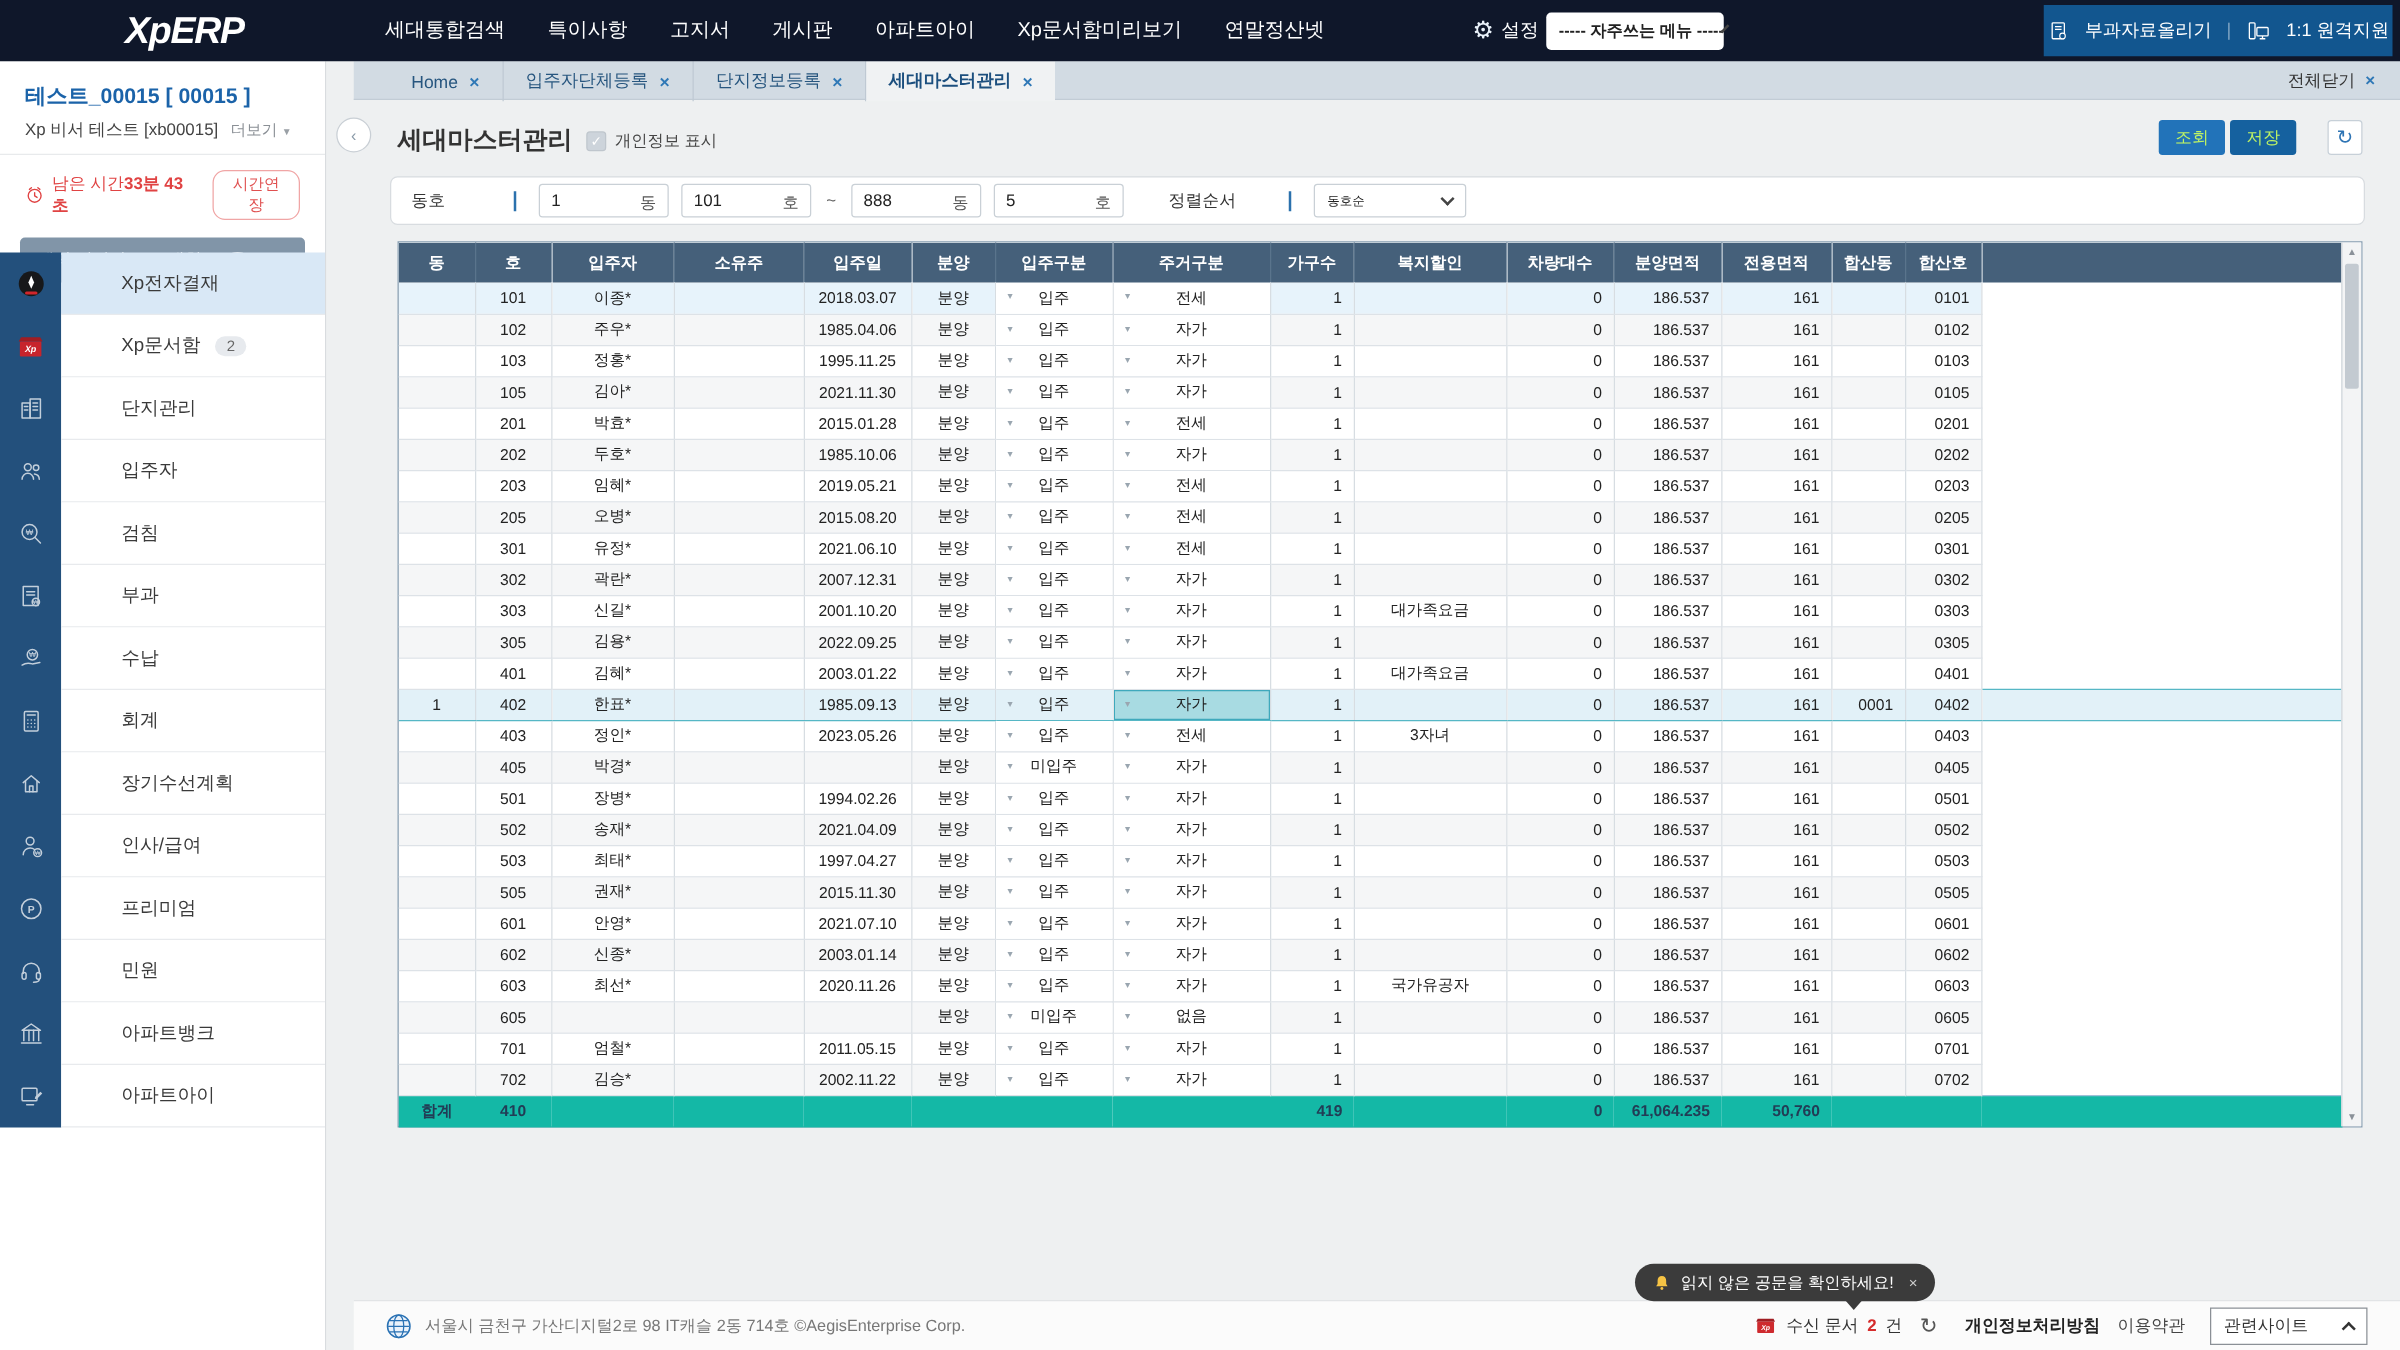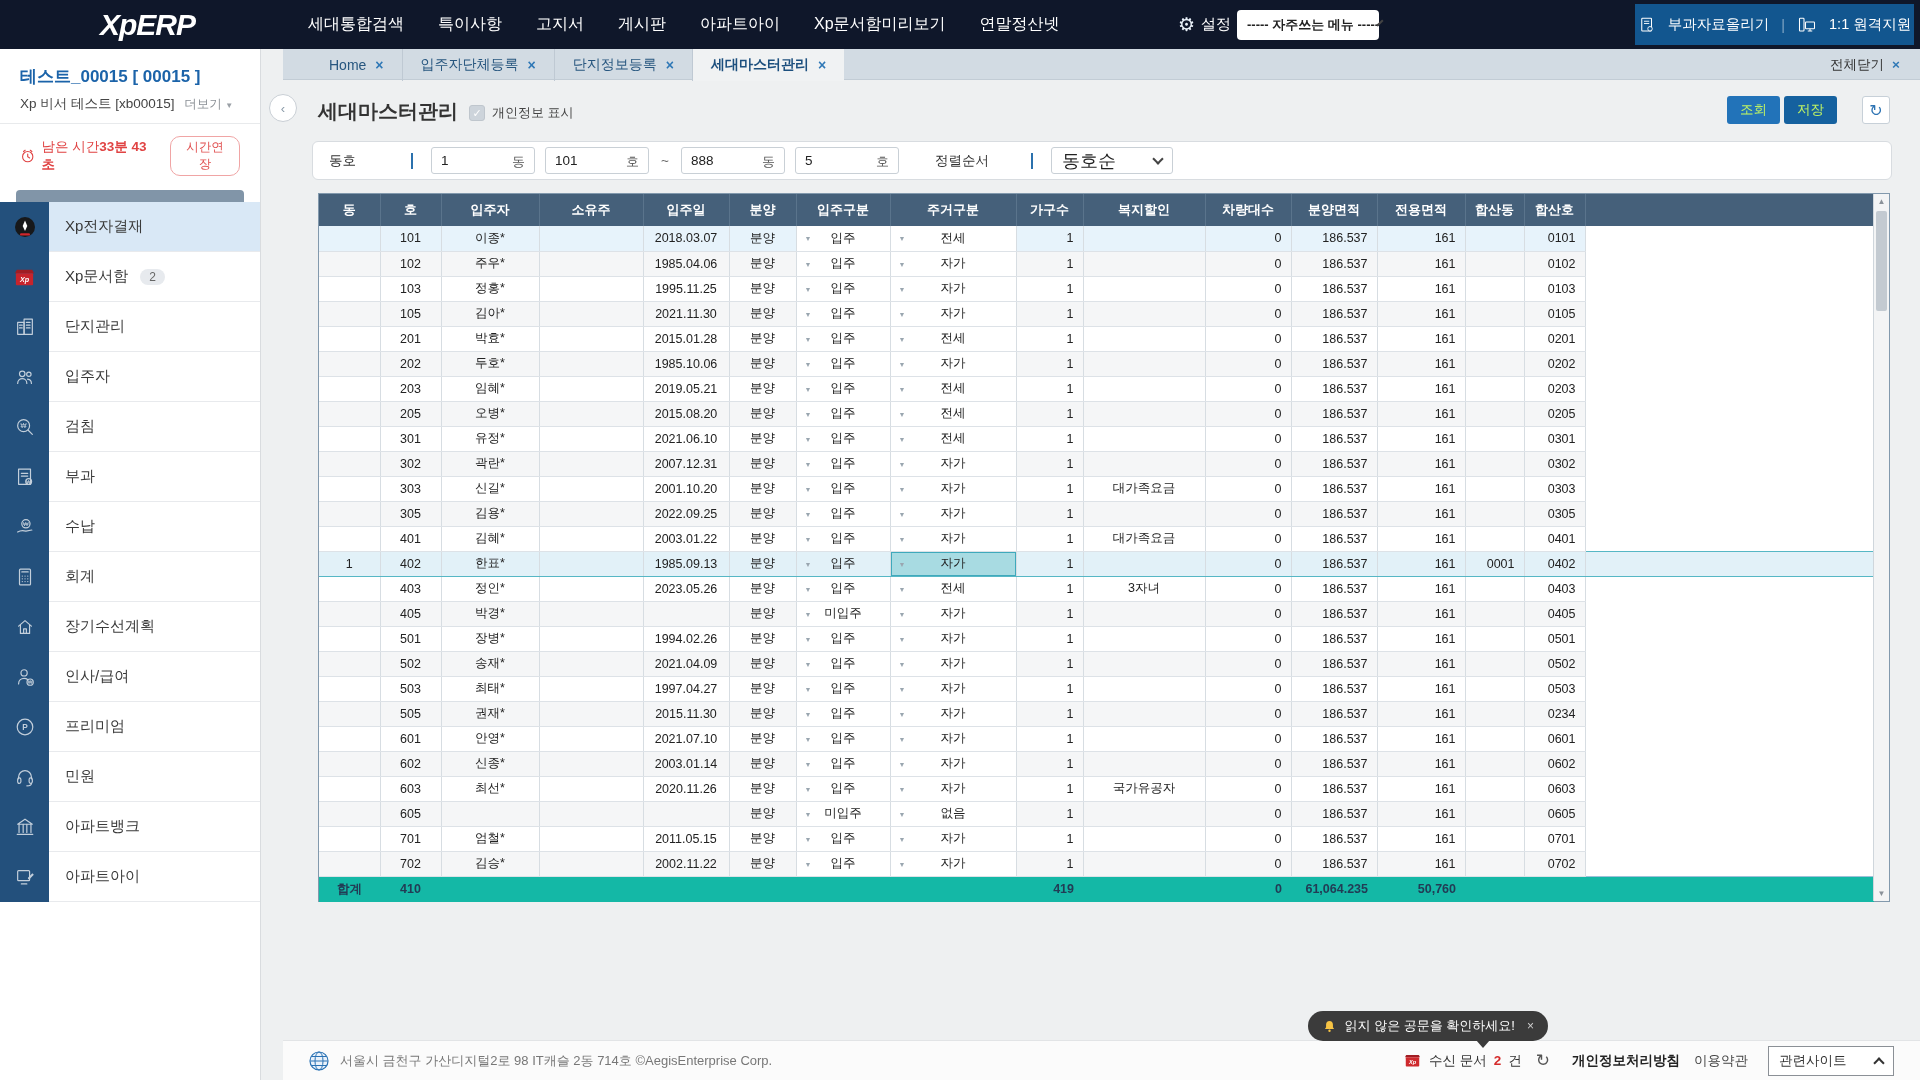--- a/index.html
+++ b/index.html
@@ -31,21 +31,21 @@
   .timer-row { display:flex; align-items:center; gap:6px; padding:12px 20px 10px 20px; color:#e04343; font-size:13.5px; }
   .timer-row b { font-weight:bold; }
   .extend-btn { margin-left:8px; border:1px solid #f0a5a5; color:#e05050; border-radius:10px; background:#fff; font-size:12.5px; padding:2px 10px; cursor:pointer; }
   .contact { margin:4px 16px 14px 16px; background:#8195a8; border-radius:4px; height:36px; display:flex; align-items:center; padding:0 14px; color:#fff; font-size:13.5px; gap:8px; }
   .contact .nm { flex:1; }
   .contact .cic { font-size:15px; margin-left:10px; cursor:pointer; }
   .menu { position:absolute; left:0; top:153px; right:0; }
   .icon-strip { position:absolute; left:0; top:0; width:49px; height:700px; background:#23507c; }
   .menu-item { position:relative; display:flex; height:50px; cursor:pointer; }
   .mi-icon { width:49px; display:flex; align-items:center; justify-content:center; z-index:2; }
-  .mi-label { flex:1; display:flex; align-items:center; padding-left:16px; font-size:15px; color:#3a3a3a; background:#fff; border-bottom:1px solid #e8eaed; }
+  .mi-label { flex:1; display:flex; align-items:center; padding-left:48px; font-size:15px; color:#3a3a3a; background:#fff; border-bottom:1px solid #e8eaed; }
   .menu-item.active .mi-label { background:#d9e8f6; }
   .badge { margin-left:12px; background:#e7eaee; color:#666; border-radius:9px; font-size:12px; padding:1px 9px; }
   .badge:empty { display:none; }
   .ln { fill:none; stroke:#c3cfdb; stroke-width:1.3; stroke-linecap:round; stroke-linejoin:round; }
 
   
   .tabbar { position:absolute; left:283px; right:0; top:49px; height:31px; background:#d2dbe3; border-bottom:1px solid #c2ccd5; z-index:10; }
   .tabs { position:absolute; left:28px; top:0; height:31px; display:flex; }
   .tab { display:flex; align-items:center; gap:9px; padding:16px 18px; font-size:14px; color:#27567f; border-right:1px solid #bfc9d3; cursor:pointer; white-space:nowrap; }
   .tab .x { color:#2f78b6; font-weight:bold; font-size:14px; }
@@ -65,21 +65,21 @@
   .btn-refresh { position:absolute; top:16px; right:30px; width:28px; height:28px; background:#fff; border:1px solid #c7d0d8; border-radius:3px; color:#2e74b4; font-size:16px; cursor:pointer; display:flex; align-items:center; justify-content:center; }
 
   .filterbar { position:absolute; left:29px; right:28px; top:61px; height:39px; background:#fff; border:1px solid #d8dce0; border-radius:6px; display:flex; align-items:center; padding:0 16px; gap:10px; font-size:13.5px; }
   .f-label { color:#333; width:72px; }
   .f-sep { width:2px; height:16px; background:#2b71ad; margin-right:8px; }
   .f-input { position:relative; width:104px; height:27px; border:1px solid #c9d0d6; border-radius:3px; background:#fff; }
   .f-input input { width:70px; height:100%; border:none; outline:none; padding:0 0 0 9px; font-size:13.5px; color:#222; font-family:inherit; background:transparent; }
   .f-input .suffix { position:absolute; right:9px; top:5px; color:#555; font-size:13px; }
   .tilde { color:#666; margin:0 2px; }
   .f-sort-label { margin-left:26px; width:86px; }
-  .f-select { width:122px; height:27px; border:1px solid #c9d0d6; border-radius:3px; display:flex; align-items:center; padding:0 10px; font-size:18px; color:#222; cursor:pointer; }
+  .f-select { width:122px; height:27px; border:1px solid #c9d0d6; border-radius:3px; display:flex; align-items:center; padding:0 10px; font-size:10px; color:#222; cursor:pointer; }
   .f-select .lbl { flex:1; }
   .f-select .chev, .quick-select .chev { border-color:#444; }
 
   
   .gridwrap { position:absolute; left:35px; top:113px; width:1572px; height:709px; border:1px solid #8299ad; background:#fff; }
   table { border-collapse:collapse; table-layout:fixed; width:1555px; }
   thead th { background:#45607a; color:#fff; font-size:13px; font-weight:bold; height:32px; border-right:1px solid #5a748c; white-space:nowrap; overflow:hidden; }
   thead th:last-child { border-right:none; }
   tbody td { height:25px; font-size:12.5px; color:#222; border-right:1px solid #d7dde2; border-bottom:1px solid #dde2e7; background:#fff; white-space:nowrap; overflow:hidden; text-align:center; }
   tbody tr:nth-child(even) td { background:#f5f6f7; }
@@ -849,21 +849,21 @@
             <td>2015.11.30</td>
             <td>분양</td>
             <td class="dd"><span class="dd-ar">▼</span><span>입주</span></td>
             <td class="dd"><span class="dd-ar">▼</span><span>자가</span></td>
             <td class="num">1</td>
             <td></td>
             <td class="num">0</td>
             <td class="num">186.537</td>
             <td class="num">161</td>
             <td class="num"></td>
-            <td class="num">0234</td>
+            <td class="num">0505</td>
             <td class="filler"></td>
           </tr>
 
           <tr>
             <td></td>
             <td>601</td>
             <td>안영*</td>
             <td></td>
             <td>2021.07.10</td>
             <td>분양</td>

